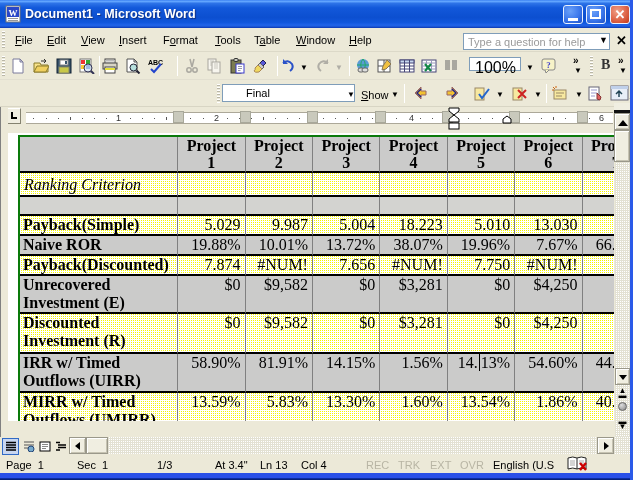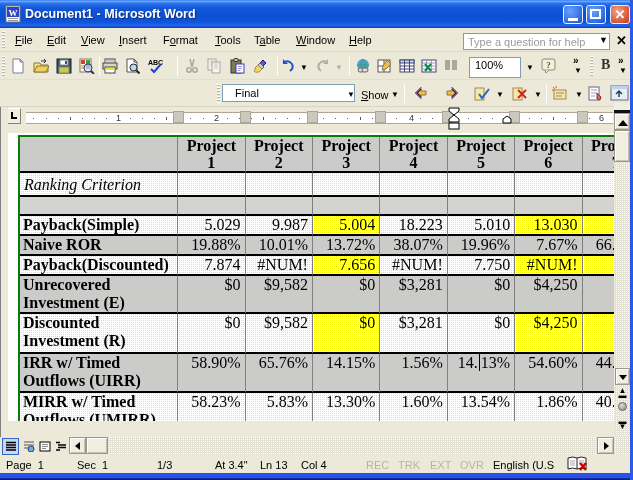--- a/index.html
+++ b/index.html
@@ -175,36 +175,36 @@
     <path d="M1 8 h14 M1 11 h14 M5.5 2 v12 M10.5 2 v12" stroke="#447"></path>
   </svg>
 <svg style="left:421px;top:58px" width="16" height="16" viewBox="0 0 16 16">
     <rect x="1" y="2" width="14" height="12" fill="#fff" stroke="#447"></rect>
     <path d="M1 5 h14 M1 8 h14 M1 11 h14 M5.5 2 v12 M10.5 2 v12" stroke="#99b"></path>
     <path d="M4 6 l6 7 M10 6 l-6 7" stroke="#184" stroke-width="2"></path>
   </svg>
 <svg style="left:443px;top:58px" width="16" height="16" viewBox="0 0 16 16">
     <path d="M2 3 h5 M2 5 h5 M2 7 h5 M2 9 h5 M2 11 h5 M9 3 h5 M9 5 h5 M9 7 h5 M9 9 h5 M9 11 h5" stroke="#666"></path>
   </svg>
-<div class="abs" style="left:469px;top:57px;width:52px;height:21px;background:#fff;border:1px solid #7F9DB9;font-size:11px;padding:1px 0 0 5px">100%</div>
+<div class="abs" style="left:469px;top:57px;width:52px;height:14px;background:#fff;border:1px solid #7F9DB9;font-size:16px;padding:1px 0 0 5px">100%</div>
 <div class="abs dd" style="left:526px;top:63px">▼</div>
 <svg style="left:541px;top:58px" width="16" height="16" viewBox="0 0 16 16">
     <rect x="1" y="1" width="13" height="11" rx="2" fill="#f7f3c8" stroke="#888"></rect>
     <path d="M4 12 l1 3 l3 -3" fill="#f7f3c8" stroke="#888"></path>
     <text x="7.5" y="10" font-size="9" font-weight="bold" fill="#4444cc" text-anchor="middle" font-family="Liberation Serif">?</text>
   </svg>
 <div class="abs" style="left:573px;top:55px;font-size:10px;font-weight:bold">»</div>
 <div class="abs dd" style="left:574px;top:66px">▼</div>
 <div class="abs handle" style="left:590px;top:56px;height:20px"></div>
 <div class="abs" style="left:601px;top:57px;font-size:14px;font-weight:bold;font-family:'Liberation Serif',serif;color:#333">B</div>
 <div class="abs" style="left:618px;top:55px;font-size:10px;font-weight:bold">»</div>
 <div class="abs dd" style="left:619px;top:66px">▼</div>
 <div class="abs" id="toolbar2"></div>
 <div class="abs handle" style="left:217px;top:84px;height:19px"></div>
-<div class="abs" style="left:222px;top:84px;width:133px;height:18px;background:#fff;border:1px solid #7F9DB9;font-size:11px;padding:2px 0 0 12px">Final</div>
+<div class="abs" style="left:222px;top:84px;width:133px;height:18px;background:#fff;border:1px solid #7F9DB9;font-size:11px;padding:2px 0 0 23px">Final</div>
 <div class="abs dd" style="left:347px;top:90px">▼</div>
 <div class="abs" style="left:361px;top:89px;font-size:11px"><u>S</u>how</div>
 <div class="abs dd" style="left:391px;top:90px">▼</div>
 <div class="abs sep2" style="left:404px"></div>
 <svg style="left:412px;top:85px" width="17" height="17" viewBox="0 0 17 17">
     <path d="M9 2 l-6 6 l6 6 v-4 h5 v-4 h-5 z" fill="#f2c230" stroke="#966"></path>
     <path d="M9 4 l-4 4 l4 4" fill="none" stroke="#228" stroke-width="1.5"></path>
   </svg>
 <svg style="left:444px;top:85px" width="17" height="17" viewBox="0 0 17 17">
     <path d="M8 2 l6 6 l-6 6 v-4 h-5 v-4 h5 z" fill="#f2c230" stroke="#966"></path>
@@ -399,30 +399,30 @@
           <td class="yl val">$9,582</td>
           <td class="yl val">$0</td>
           <td class="yl val">$3,281</td>
           <td class="yl val">$0</td>
           <td class="yl val">$4,250</td>
           <td class="yl val"></td>
         </tr>
 <tr class="r2" style="height:39px">
           <td class="gy lab">IRR w/ Timed Outflows (UIRR)</td>
           <td class="gy val">58.90%</td>
-          <td class="gy val">65.76%</td>
+          <td class="gy val">81.91%</td>
           <td class="gy val">14.15%</td>
           <td class="gy val">1.56%</td>
           <td class="gy val">14.<span style="border-left:1px solid #000;margin:0 1px"></span>13%</td>
           <td class="gy val">54.60%</td>
           <td class="gy val">44.94%</td>
         </tr>
 <tr class="r2" style="height:41px">
           <td class="yl lab">MIRR w/ Timed Outflows (UMIRR)</td>
-          <td class="yl val">58.23%</td>
+          <td class="yl val">13.59%</td>
           <td class="yl val">5.83%</td>
           <td class="yl val">13.30%</td>
           <td class="yl val">1.60%</td>
           <td class="yl val">13.54%</td>
           <td class="yl val">1.86%</td>
           <td class="yl val">40.06%</td>
         </tr>
 <tr class="r2" style="height:20px">
           <td class="gy lab" style="line-height:15px">NPV w/ Timed</td>
           <td class="gy val" style="line-height:15px">$13,011</td>

